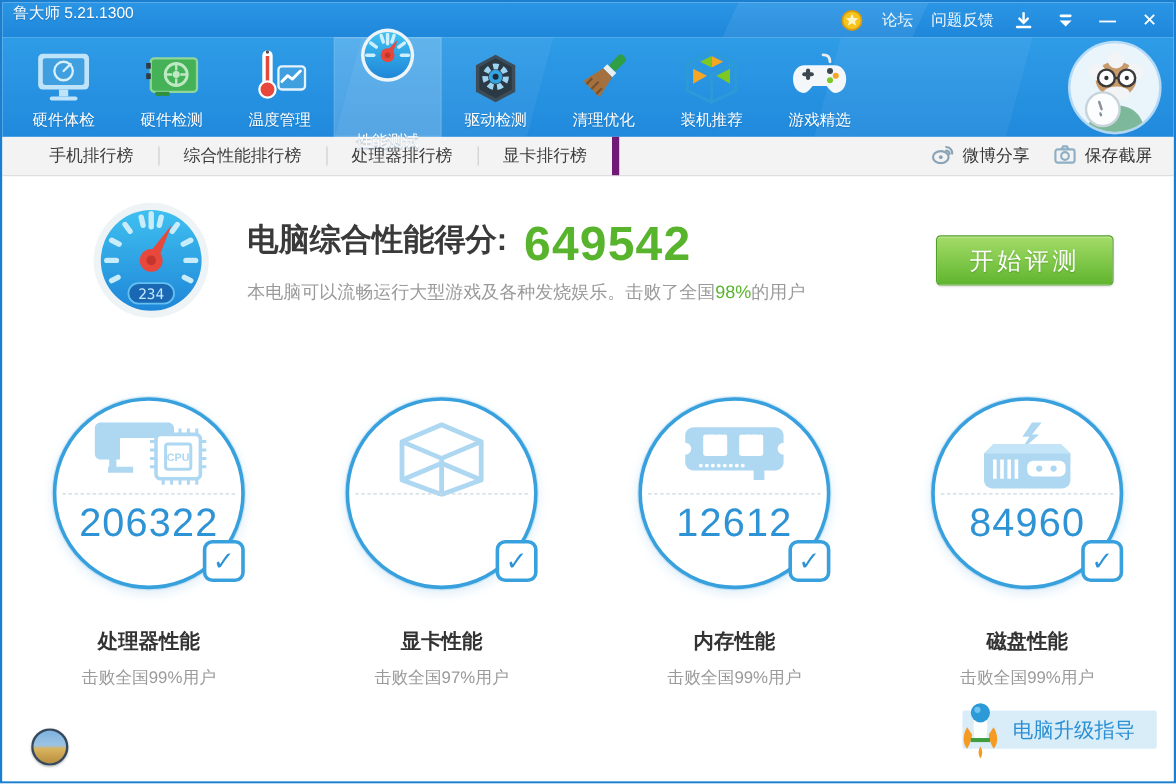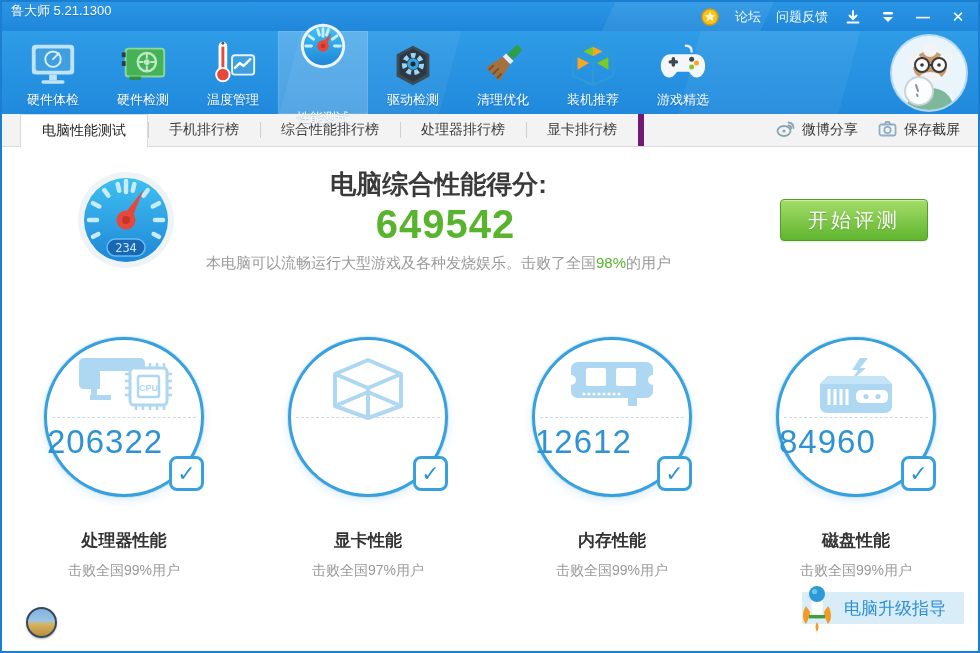--- a/index.html
+++ b/index.html
@@ -39,33 +39,33 @@
   .tab.last-sep { border-right:6px solid #701a75; }
   .tab-actions { margin-left:auto; display:flex; align-items:center; gap:20px; padding-right:18px; }
   .tab-action { display:flex; align-items:center; gap:7px; font-size:14px; color:#333; cursor:pointer; }
 
   
   .content { flex:1 1 auto; background:#fff; position:relative; }
 
   .score-row { display:flex; align-items:center; padding:20px 50px 0 74px; }
   .score-gauge { width:100px; height:100px; flex:0 0 auto; }
   .score-text { margin-left:30px; }
-  .score-line1 { display:flex; align-items:center;flex-direction:column; }
+  .score-line1 { display:flex; align-items:flex-start; }
   .score-title { font-size:26px; color:#3a3a3a; font-weight:600; }
   .score-value { font-size:40px; color:#57b42c; font-weight:bold; margin-left:14px; letter-spacing:1px; }
   .score-desc { font-size:15px; color:#9a9a9a; margin-top:7px; }
   .score-desc .pct { color:#57b42c; }
   .start-btn { margin-left:auto; width:148px; height:42px; background:linear-gradient(180deg,#a4dc68,#5fb52e); border:1px solid #519f28; border-radius:4px; color:#fff; font-size:20px; letter-spacing:3px; display:flex; align-items:center; justify-content:center; cursor:pointer; box-shadow:inset 0 1px 0 rgba(255,255,255,.45), 0 1px 2px rgba(0,0,0,.12); text-shadow:0 1px 1px rgba(40,100,10,.35); font-family:inherit; }
 
   .bench-row { display:flex; justify-content:space-between; padding:0 42px; margin-top:64px; }
   .bench { width:160px; text-align:center; }
   .bench-circle { width:160px; height:160px; border:3px solid #38a1dd; border-radius:50%; position:relative; margin:0 auto; box-shadow:0 0 0 1px rgba(130,195,235,.28), 0 3px 10px rgba(90,170,225,.22); background:#fff; }
   .bench-iconwrap { position:absolute; top:16px; left:0; right:0; display:flex; justify-content:center; }
   .bench-dash { position:absolute; top:50%; left:5px; right:5px; border-top:1px dashed #ccd9e2; }
-  .bench-score { position:absolute; top:54%; left:0; right:0; text-align:left; font-size:33px; color:#2e93d5; letter-spacing:1px; }
+  .bench-score { position:absolute; top:54%; left:0; right:0; text-align:center; font-size:33px; color:#2e93d5; letter-spacing:1px; }
   .bench-check { position:absolute; right:-3px; bottom:3px; width:35px; height:35px; background:#fff; border:3px solid #38a1dd; border-radius:8px; display:flex; align-items:center; justify-content:center; color:#2e93d5; font-size:22px; font-weight:bold; cursor:pointer; }
   .bench-name { margin-top:32px; font-size:17px; color:#333; font-weight:600; }
   .bench-beat { margin-top:10px; font-size:14px; color:#9a9a9a; }
 
   
   .corner-badge { position:absolute; left:24px; bottom:13px; width:31px; height:31px; border-radius:50%; border:2px solid #36495c; background:linear-gradient(180deg,#7fb3e0 0%,#9cc3e2 45%,#d9b45e 55%,#b98e3f 100%); cursor:pointer; box-shadow:0 1px 2px rgba(0,0,0,.3); }
   .upgrade { position:absolute; right:14px; bottom:27px; height:32px; background:#d9edf9; display:flex; align-items:center; padding:0 18px 0 42px; color:#2b8fd3; font-size:17px; cursor:pointer; border-radius:2px; }
   .upgrade-rocket { position:absolute; left:-4px; top:-10px; width:38px; height:52px; }
 </style>
 </head>
@@ -249,23 +249,20 @@
           <ellipse cx="38.5" cy="42" rx="11" ry="6" fill="#f2f4f5"></ellipse>
           <path d="M14 74c2-16 12-22 24-22s22 6 24 22z" fill="#7db89a"></path>
           <circle cx="27" cy="55" r="14" fill="#fbfdfe" stroke="#c9d4da" stroke-width="2"></circle>
           <path d="M24 49l2 6M25 58.5l.5 1.5" stroke="#8a9096" stroke-width="2" stroke-linecap="round"></path>
         </svg>
       </div>
     </div>
   </div>
 
   <div class="tabbar">
-    <div class="tab active">
-        <span>电脑性能测试</span>
-      </div>
     <div class="tab">
         <span>手机排行榜</span>
       </div>
     <div class="tab">
         <span>综合性能排行榜</span>
       </div>
     <div class="tab">
         <span>处理器排行榜</span>
       </div>
     <div class="tab last-sep">

